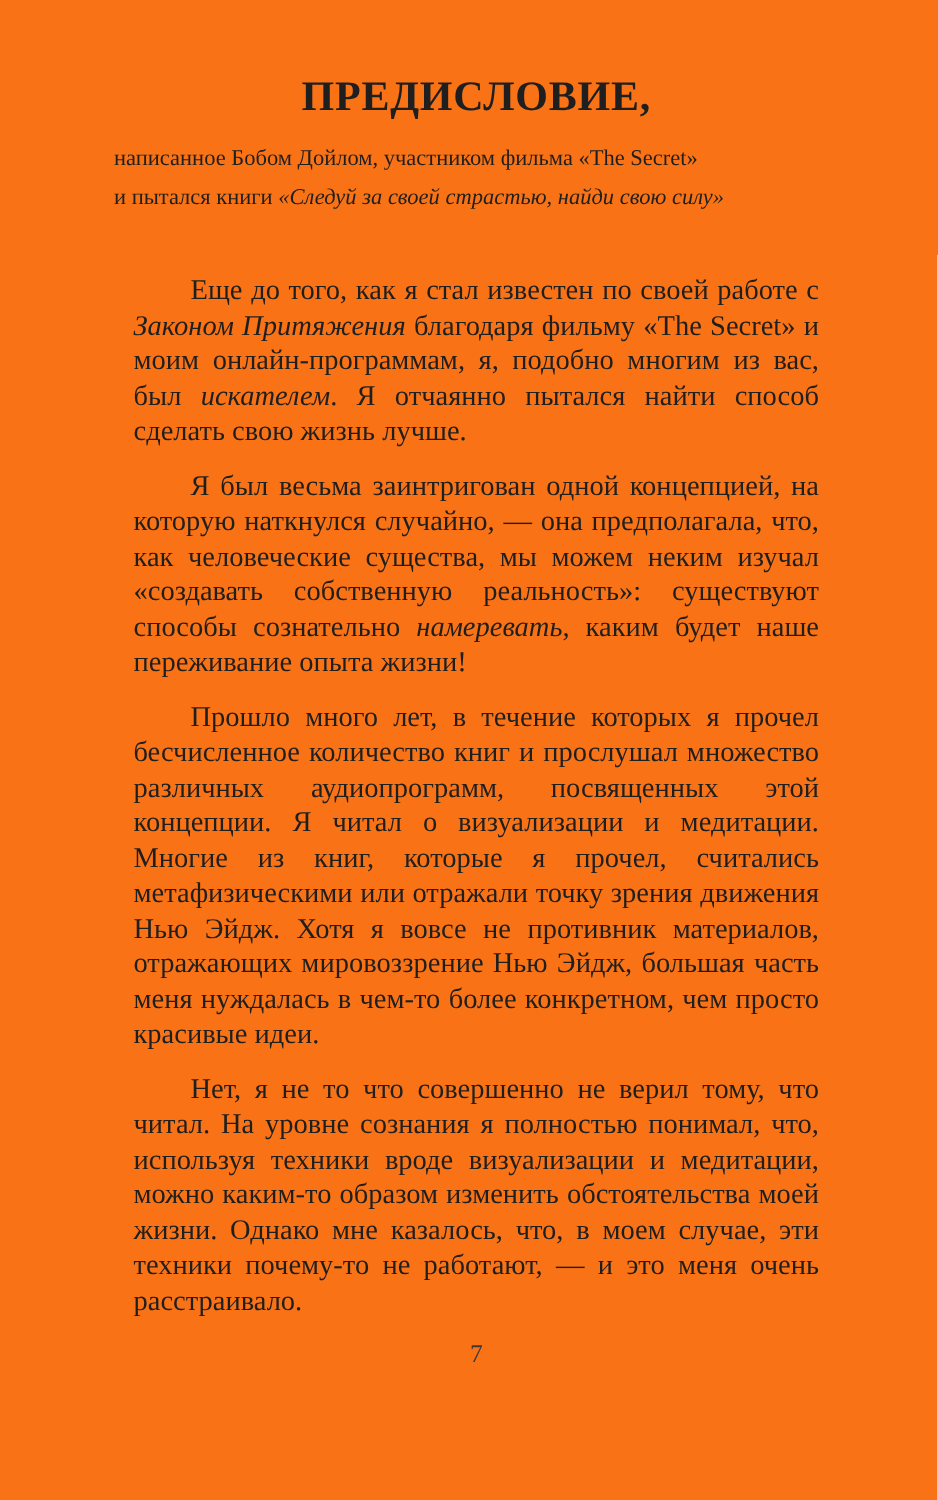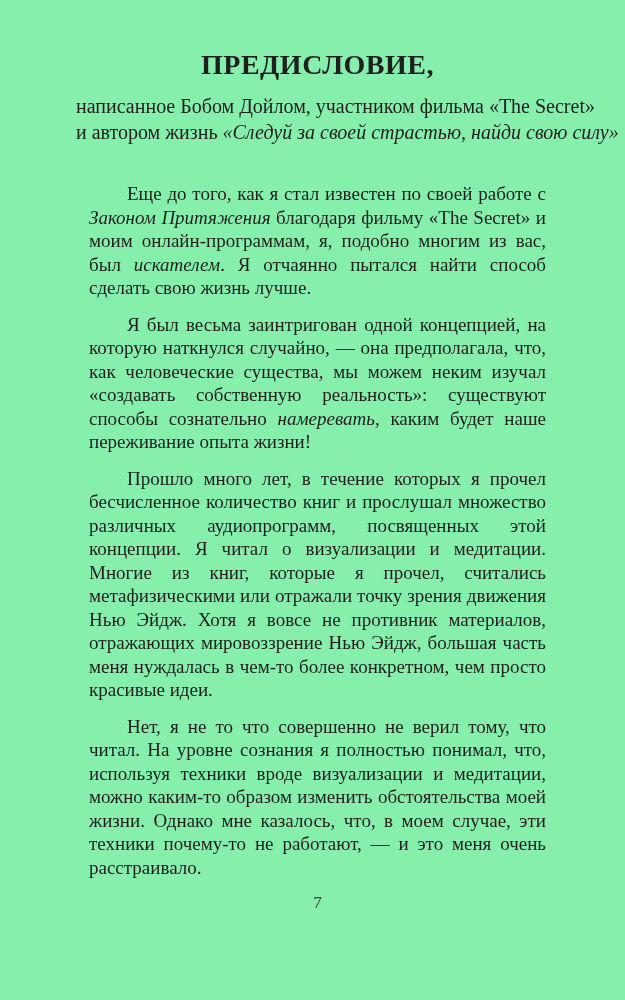--- a/index.html
+++ b/index.html
@@ -5,37 +5,37 @@
   html, body {
     margin: 0;
     padding: 0;
     background: #ffffff;
   }
   .page {
     position: relative;
     width: 625px;
     height: 1000px;
     box-sizing: border-box;
-    background: #86efac;
+    background: #f97316;
     color: #1f1f1f;
     font-family: "Liberation Serif", "DejaVu Serif", serif;
     padding: 50px 66px 0 76px;
     overflow: hidden;
   }
   .title {
     margin: 0 0 13px 0;
     text-align: center;
     font-size: 28px;
     line-height: 30px;
     font-weight: bold;
     letter-spacing: 0.5px;
   }
   .subtitle {
-    text-align: right;
-    font-size: 20px;
+    text-align: left;
+    font-size: 15px;
     line-height: 26px;
   }
   .subtitle-line { white-space: nowrap; }
   .body-text {
     margin-top: 37px;
     font-size: 19px;
     line-height: 23.5px;
     text-align: justify;
     hyphens: auto;
     -webkit-hyphens: auto;
@@ -52,21 +52,21 @@
     color: #3a3a3a;
   }
 </style>
 </head>
 <body style="background: rgb(255, 255, 255);">
 
 <div class="page">
   <h1 class="title">ПРЕДИСЛОВИЕ,</h1>
   <div class="subtitle" id="subtitle">
       <div class="subtitle-line"><span>написанное Бобом Дойлом, участником фильма «The Secret»</span></div>
-      <div class="subtitle-line"><span>и автором жизнь </span><em>«Следуй за своей страстью, найди свою силу»</em></div>
+      <div class="subtitle-line"><span>и пытался книги </span><em>«Следуй за своей страстью, найди свою силу»</em></div>
     </div>
   <div class="body-text" id="body-text">
       <p class="para"><span>Еще до того, как я стал известен по своей работе с </span><em>Законом Притяжения</em><span> благодаря фильму «The Secret» и моим онлайн-программам, я, подобно многим из вас, был </span><em>искателем</em><span>. Я отчаянно пытался найти способ сделать свою жизнь лучше.</span></p>
       <p class="para"><span>Я был весьма заинтригован одной концепцией, на которую наткнулся случайно, — она предполагала, что, как человеческие существа, мы можем неким изучал «создавать собственную реальность»: существуют способы сознательно </span><em>намеревать</em><span>, каким будет наше переживание опыта жизни!</span></p>
       <p class="para"><span>Прошло много лет, в течение которых я прочел бесчисленное количество книг и прослушал множество различных аудиопрограмм, посвященных этой концепции. Я читал о визуализации и медитации. Многие из книг, которые я прочел, считались метафизическими или отражали точку зрения движения Нью Эйдж. Хотя я вовсе не противник материалов, отражающих мировоззрение Нью Эйдж, большая часть меня нуждалась в чем-то более конкретном, чем просто красивые идеи.</span></p>
       <p class="para"><span>Нет, я не то что совершенно не верил тому, что читал. На уровне сознания я полностью понимал, что, используя техники вроде визуализации и медитации, можно каким-то образом изменить обстоятельства моей жизни. Однако мне казалось, что, в моем случае, эти техники почему-то не работают, — и это меня очень расстраивало.</span></p>
     </div>
   <div class="page-number">7</div>
 </div>
 

